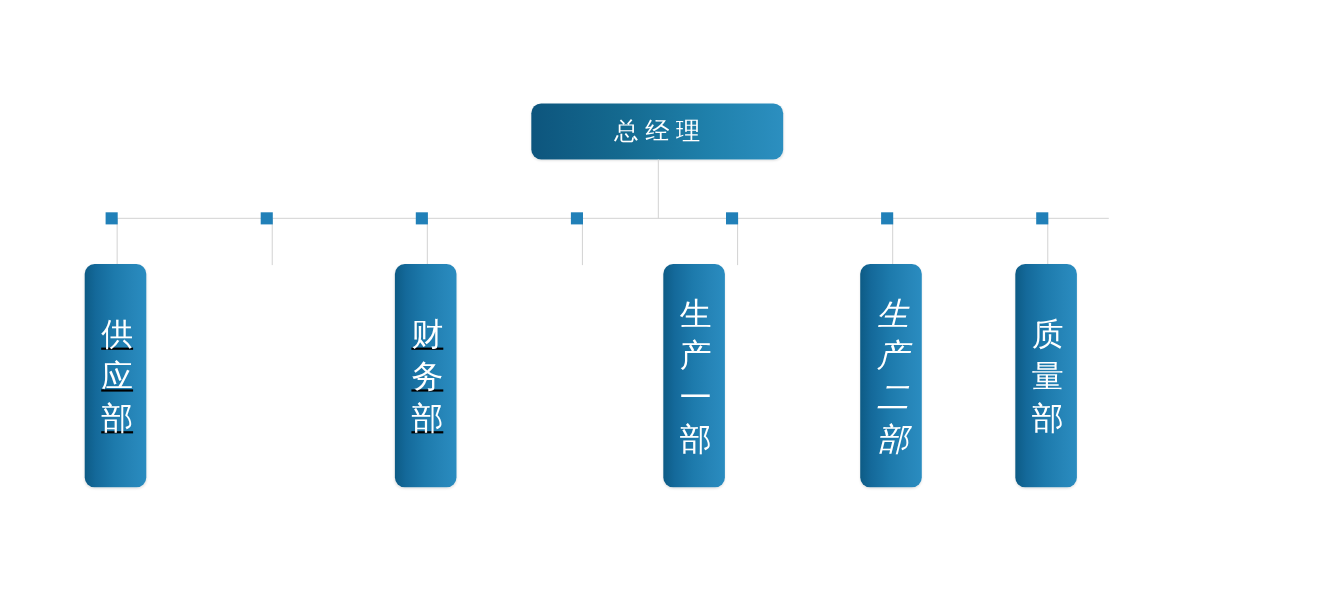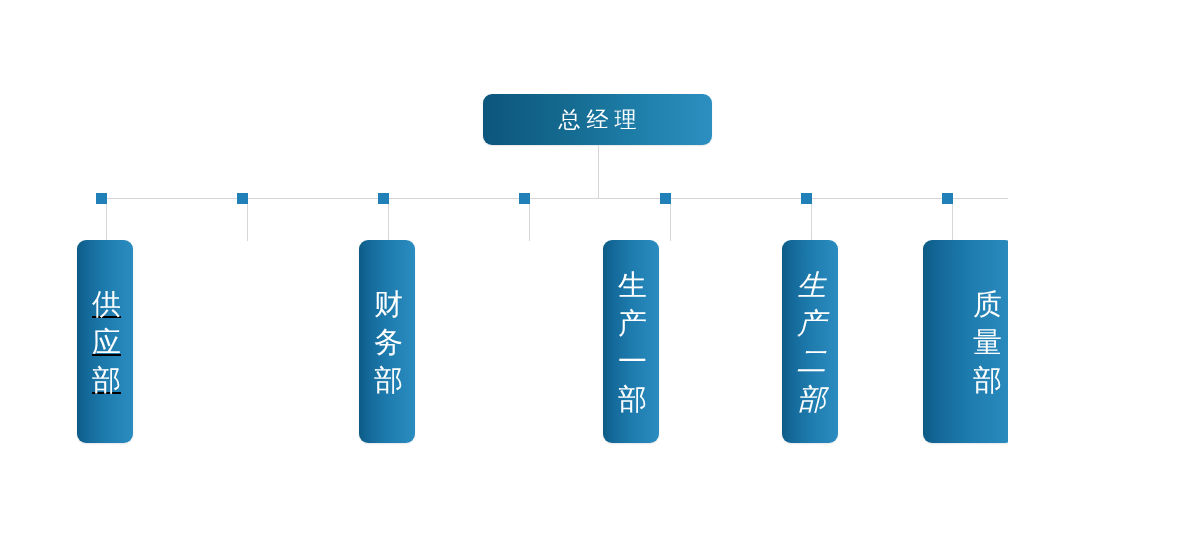--- a/index.html
+++ b/index.html
@@ -127,31 +127,31 @@
   <div class="node-marker" style="left:660px;"></div>
   <div class="node-marker" style="left:801px;"></div>
   <div class="node-marker" style="left:942px;"></div>
   <div class="node-marker" style="left:1083px;"></div>
 
   <div class="dept-node" style="left:77px;text-decoration:underline;">
     <span class="dept-label">供应部</span>
   </div>
 
 
-  <div class="dept-node" style="left:359px;">
+  <div class="dept-node" style="left:359px;text-decoration:underline;">
     <span class="dept-label">财务部</span>
   </div>
 
 
   <div class="dept-node" style="left:603px;">
     <span class="dept-label">生产一部</span>
   </div>
 
   <div class="dept-node" style="left:782px;font-style:italic;">
     <span class="dept-label">生产二部</span>
   </div>
 
-  <div class="dept-node" style="left:923px;padding-left:35px;">
+  <div class="dept-node" style="left:923px;">
     <span class="dept-label">质量部</span>
   </div>
 
 
 </div>
 
 </body></html>

